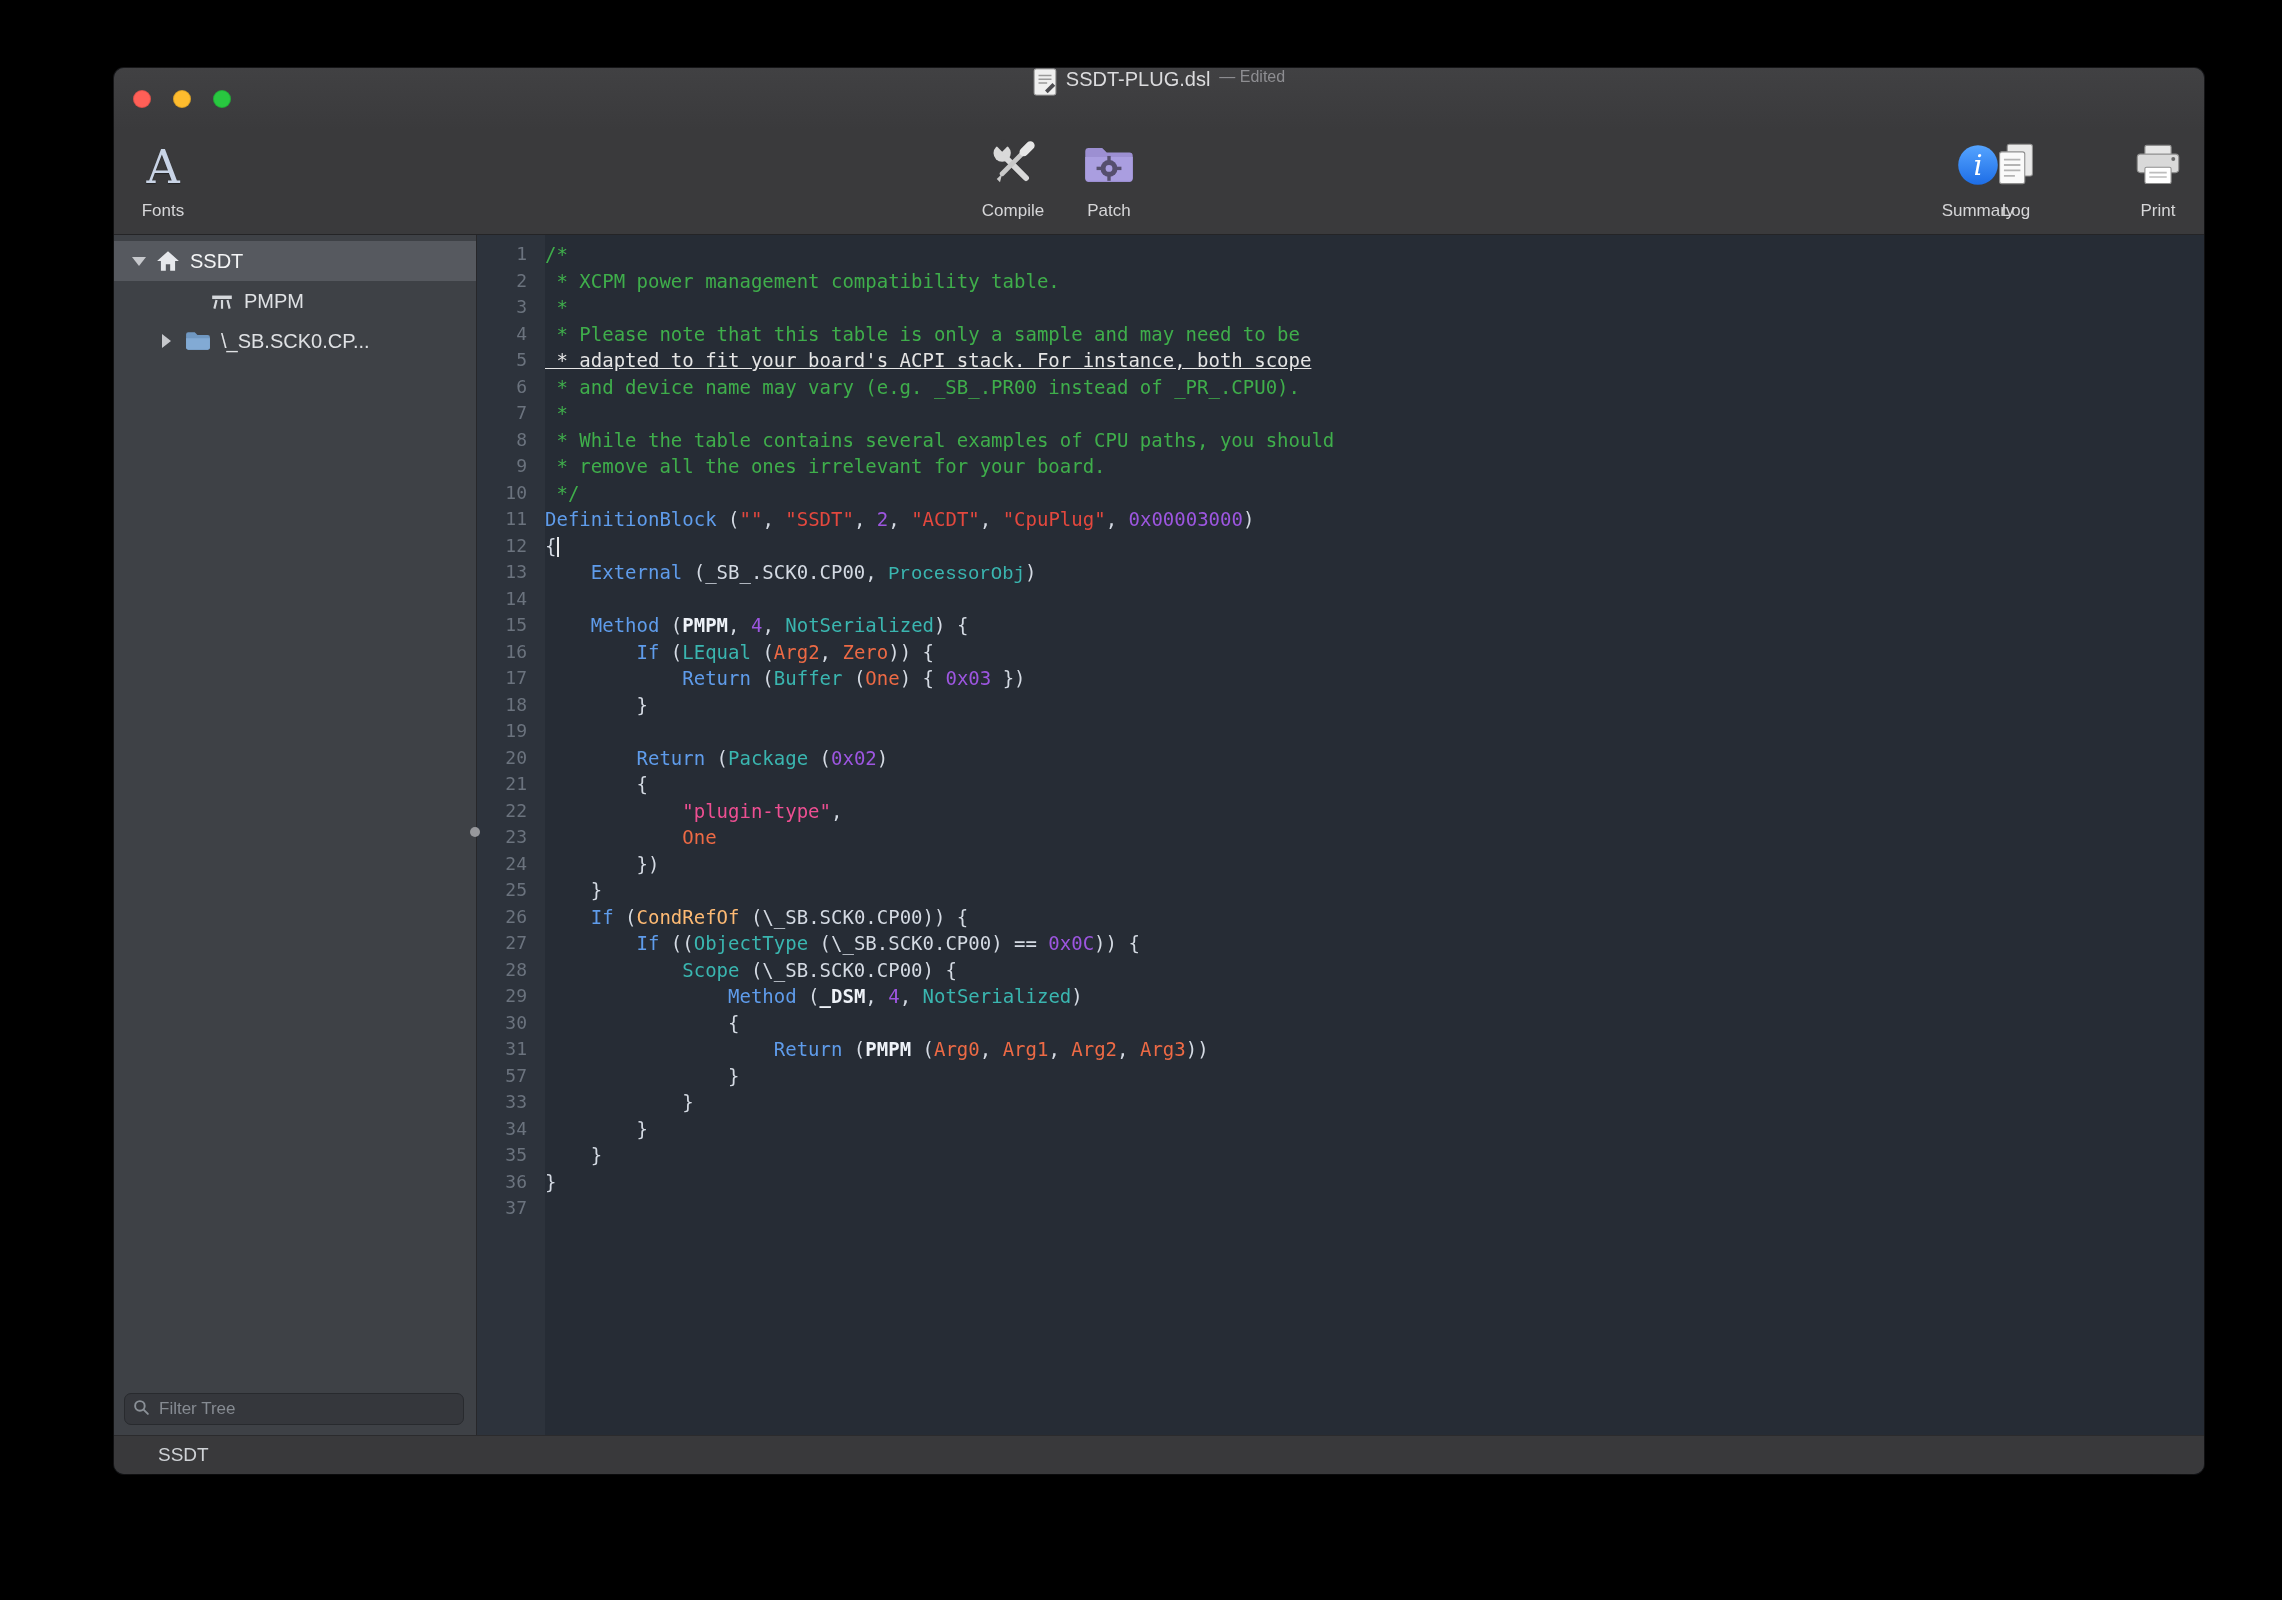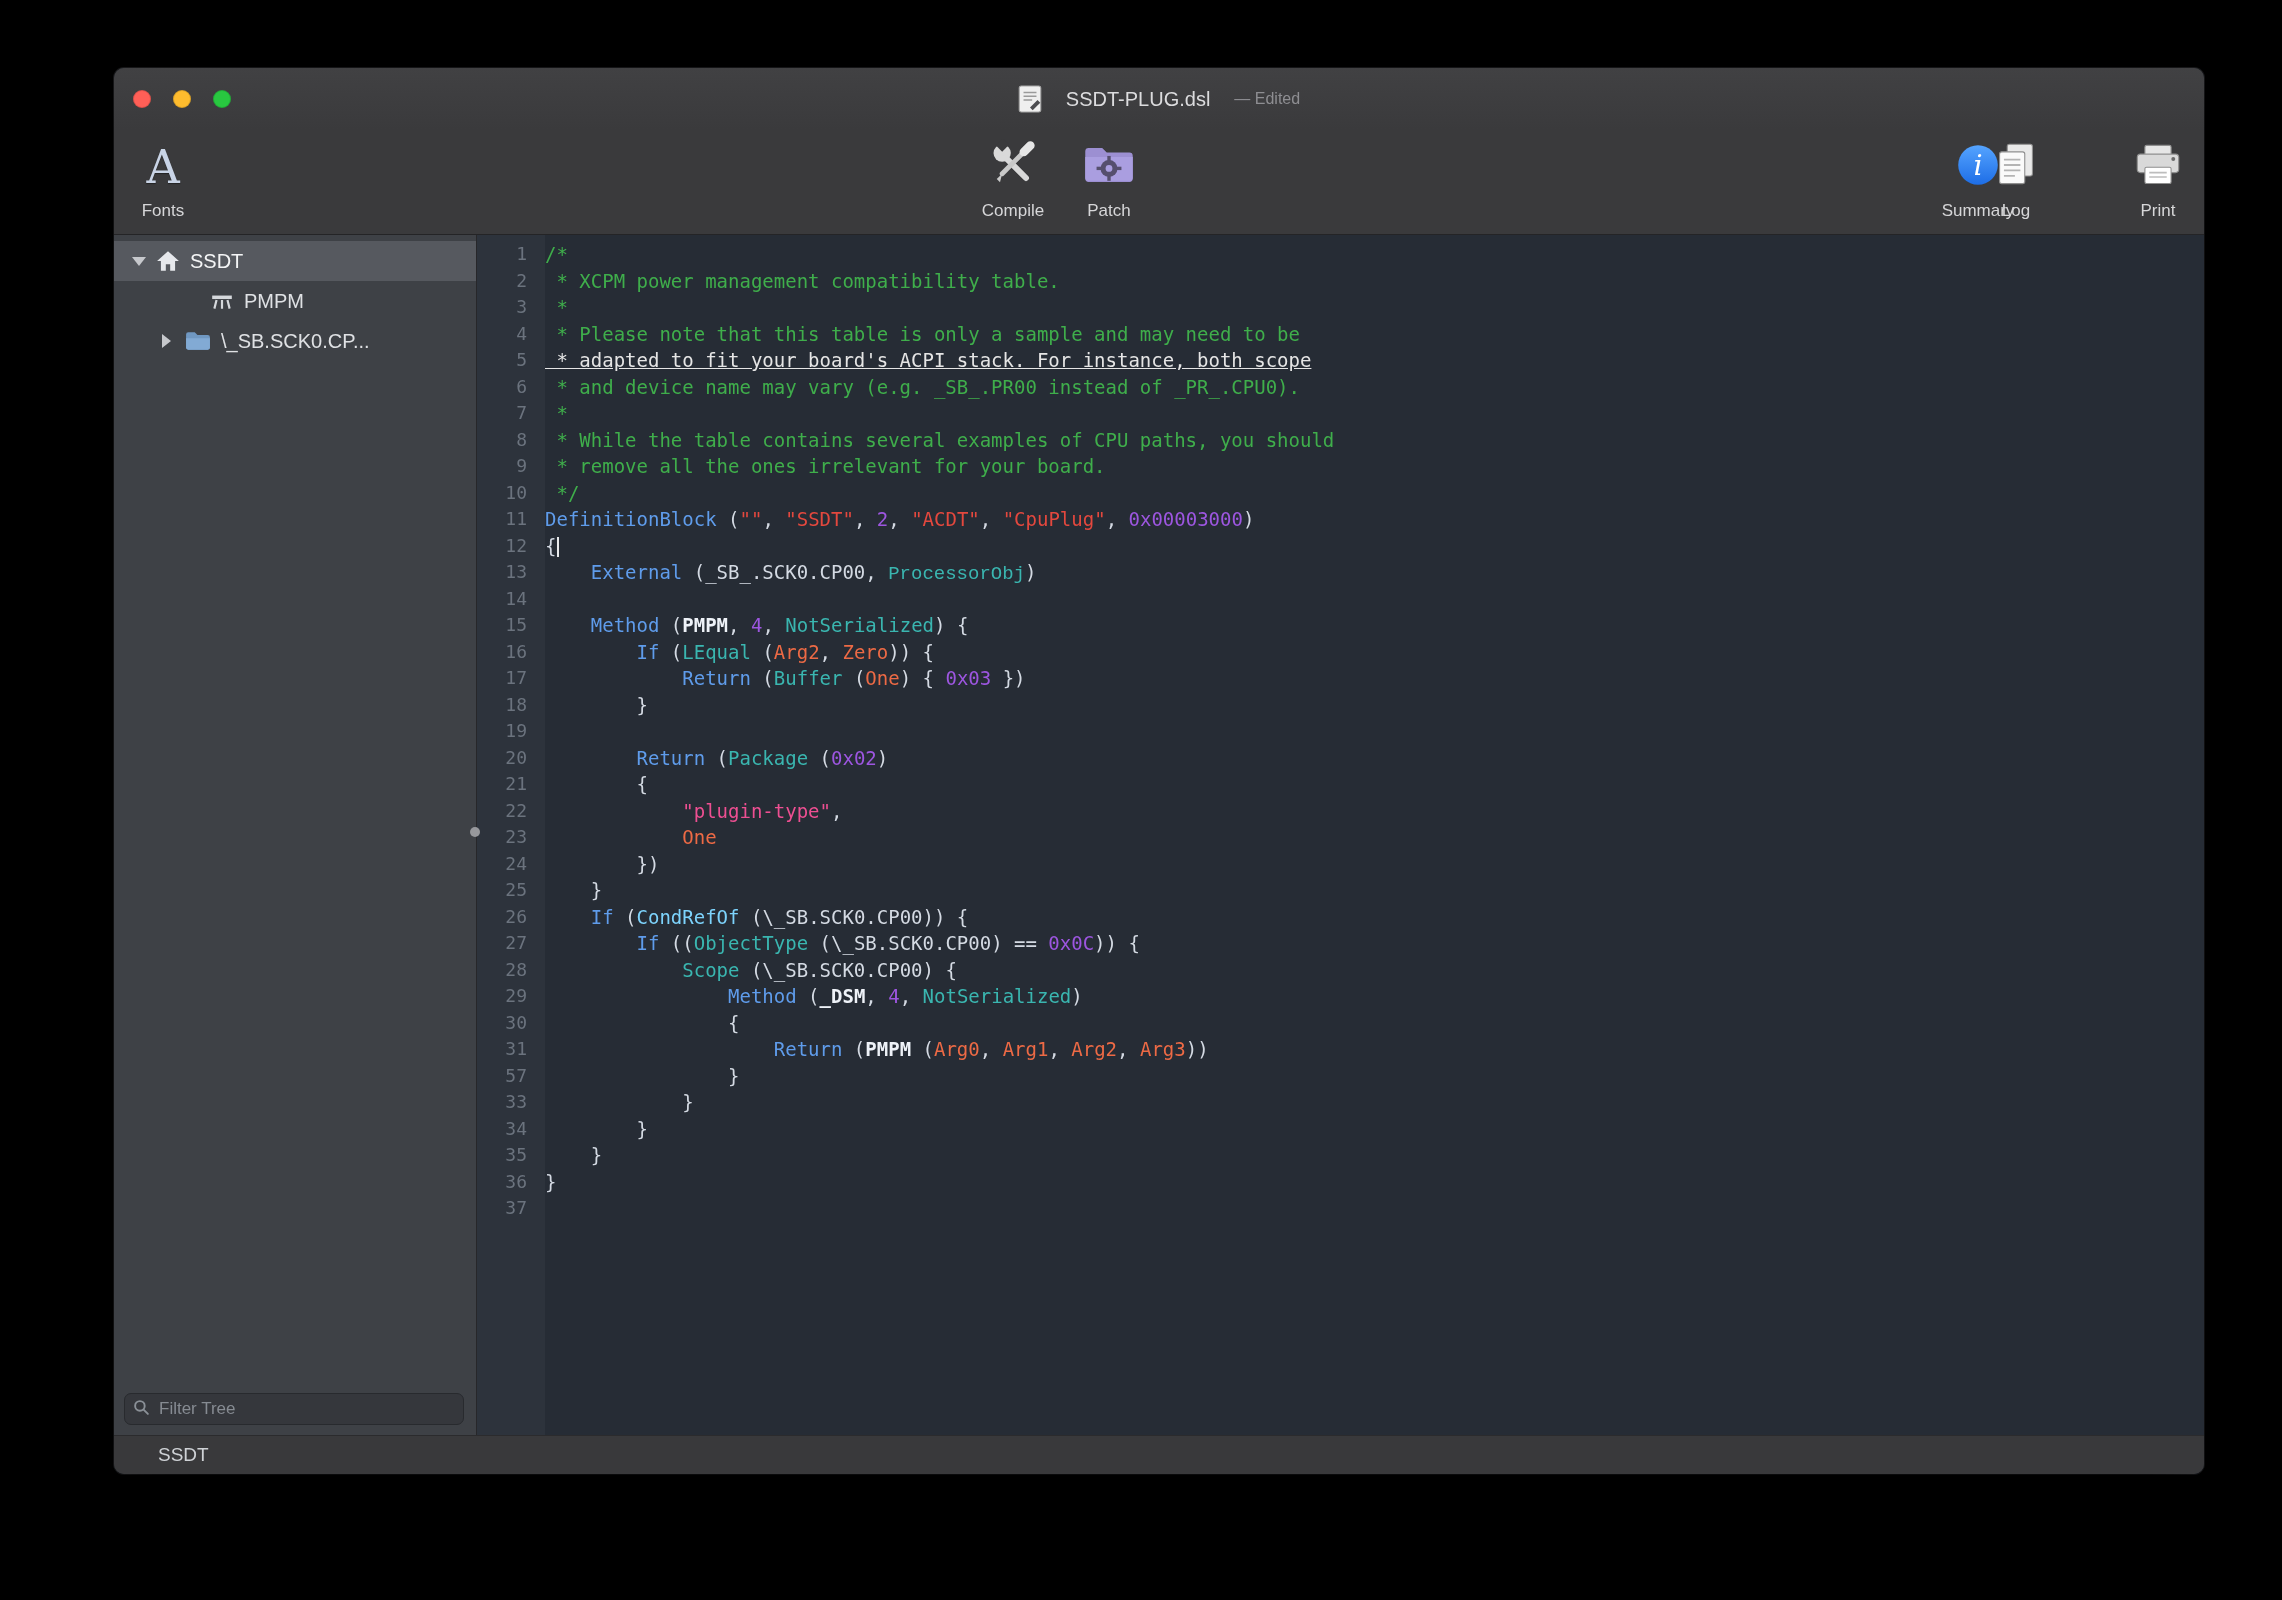--- a/index.html
+++ b/index.html
@@ -16,21 +16,21 @@
   
   .titlebar{
     height:62px;flex:none;position:relative;
     background:linear-gradient(180deg,#414143 0%,var(--chrome-bg,#3a3a3c) 100%);
   }
   .traffic{position:absolute;left:19px;top:22px;display:flex;gap:22px;}
   .tl{width:18px;height:18px;border-radius:50%;display:inline-block;}
   .tl.red{background:var(--traffic-red,#ff5f57);box-shadow:inset 0 0 0 1px rgba(0,0,0,.15);}
   .tl.yellow{background:var(--traffic-yellow,#febc2e);box-shadow:inset 0 0 0 1px rgba(0,0,0,.15);}
   .tl.green{background:var(--traffic-green,#28c840);box-shadow:inset 0 0 0 1px rgba(0,0,0,.15);}
-  .title-wrap{height:100%;display:flex;align-items:center;justify-content:center;gap:24px;}
+  .title-wrap{height:100%;display:flex;align-items:flex-start;justify-content:center;gap:9px;}
   .title-main{color:#dcdcde;font-size:20px;}
   .title-suffix{color:#8e8e92;font-size:16px;}
   .doc-icon{display:inline-flex;}
   
   .toolbar{
     height:104px;flex:none;position:relative;
     background:var(--chrome-bg,#3a3a3c);
     border-bottom:1px solid #242426;
   }
   .tb-item{position:absolute;top:4px;width:120px;text-align:center;cursor:default;}
@@ -360,21 +360,21 @@
           <div class="code-line">
             <span class="ln">24</span>
             <span class="code-text"><span style="color: rgb(212, 218, 227);">        })</span></span>
           </div>
           <div class="code-line">
             <span class="ln">25</span>
             <span class="code-text"><span style="color: rgb(212, 218, 227);">    }</span></span>
           </div>
           <div class="code-line">
             <span class="ln">26</span>
-            <span class="code-text"><span style="color: rgb(212, 218, 227);">    </span><span style="color: rgb(95, 156, 235);">If</span><span style="color: rgb(212, 218, 227);"> (</span><span style="color: #7dd3fc;">CondRefOf</span><span style="color: rgb(212, 218, 227);"> (\_SB.SCK0.CP00)) {</span></span>
+            <span class="code-text"><span style="color: rgb(212, 218, 227);">    </span><span style="color: rgb(95, 156, 235);">If</span><span style="color: rgb(212, 218, 227);"> (</span><span style="color: #fdba74;">CondRefOf</span><span style="color: rgb(212, 218, 227);"> (\_SB.SCK0.CP00)) {</span></span>
           </div>
           <div class="code-line">
             <span class="ln">27</span>
             <span class="code-text"><span style="color: rgb(212, 218, 227);">        </span><span style="color: rgb(95, 156, 235);">If</span><span style="color: rgb(212, 218, 227);"> ((</span><span style="color: rgb(58, 182, 176);">ObjectType</span><span style="color: rgb(212, 218, 227);"> (\_SB.SCK0.CP00) == </span><span style="color: rgb(157, 86, 224);">0x0C</span><span style="color: rgb(212, 218, 227);">)) {</span></span>
           </div>
           <div class="code-line">
             <span class="ln">28</span>
             <span class="code-text"><span style="color: rgb(212, 218, 227);">            </span><span style="color: rgb(58, 182, 176);">Scope</span><span style="color: rgb(212, 218, 227);"> (\_SB.SCK0.CP00) {</span></span>
           </div>
           <div class="code-line">

